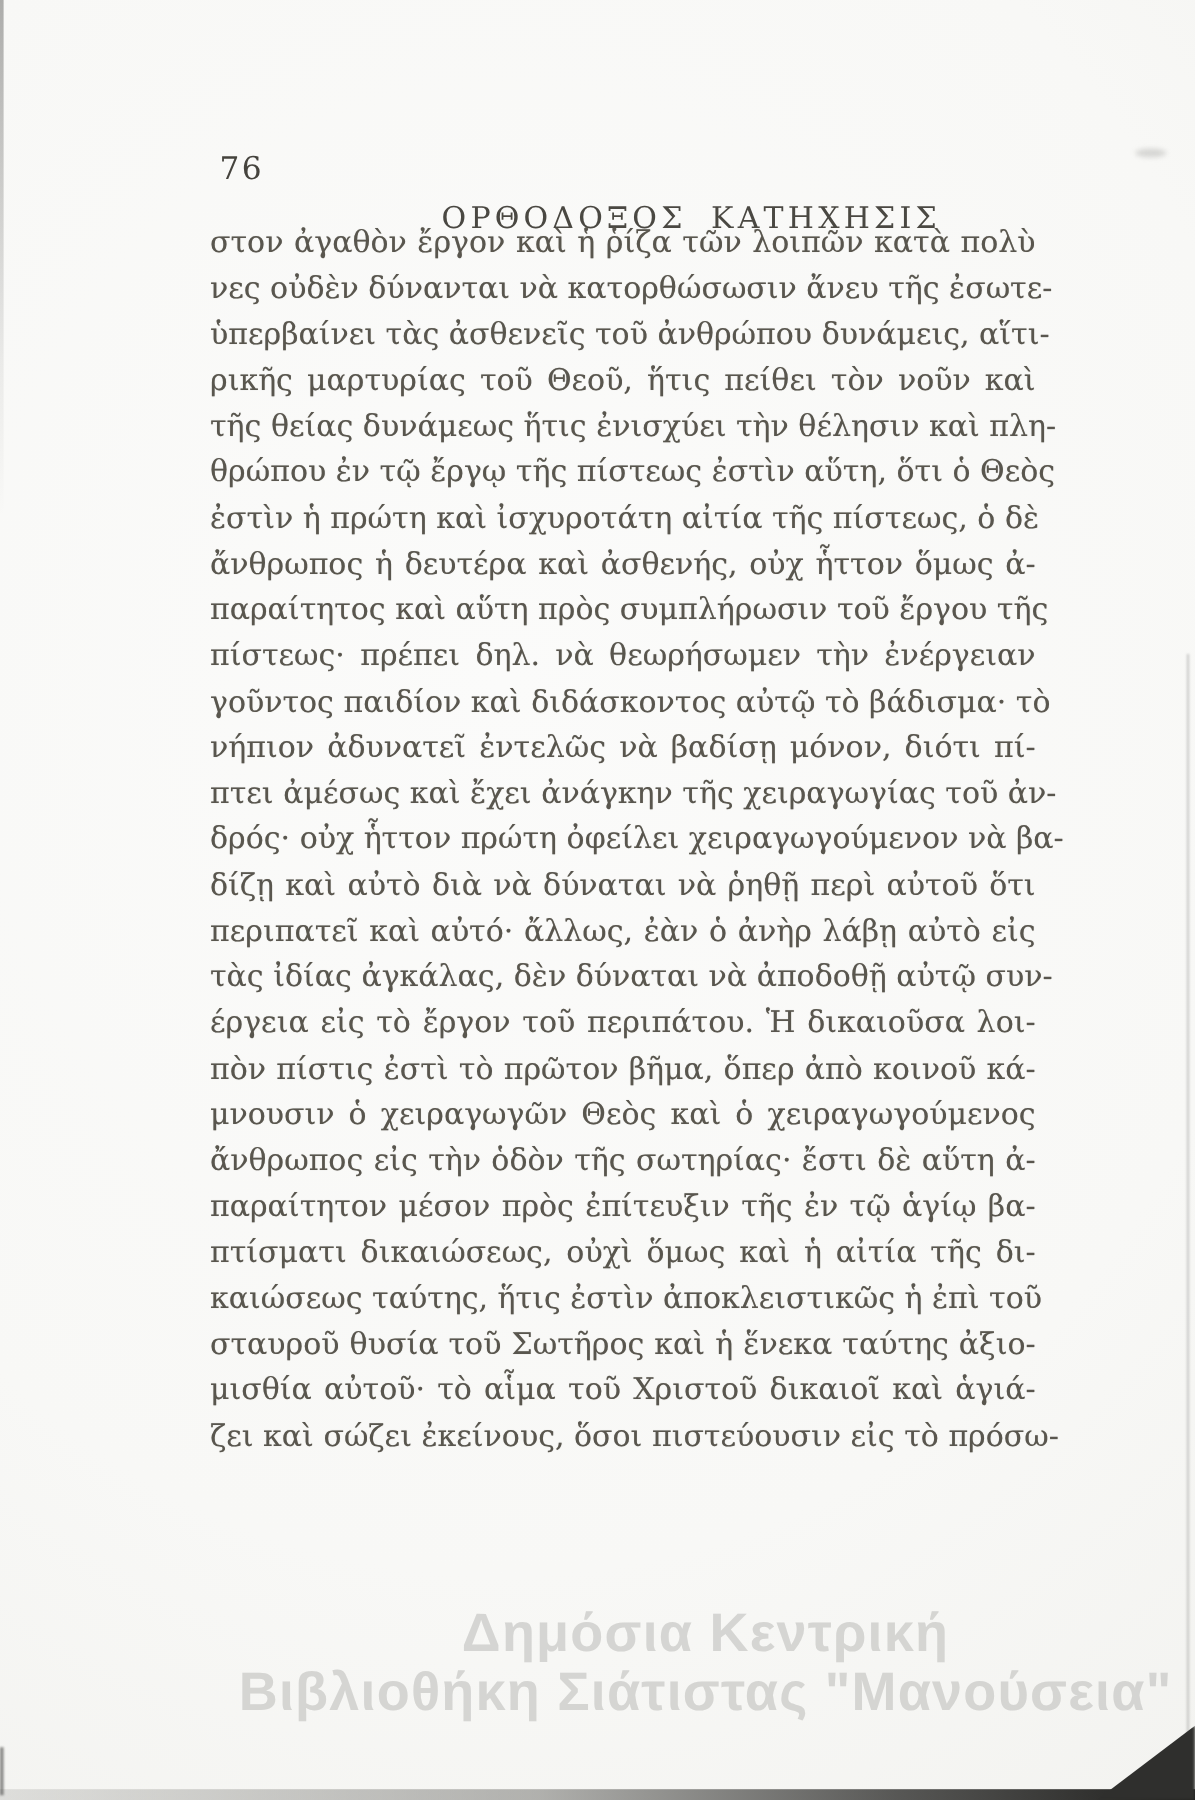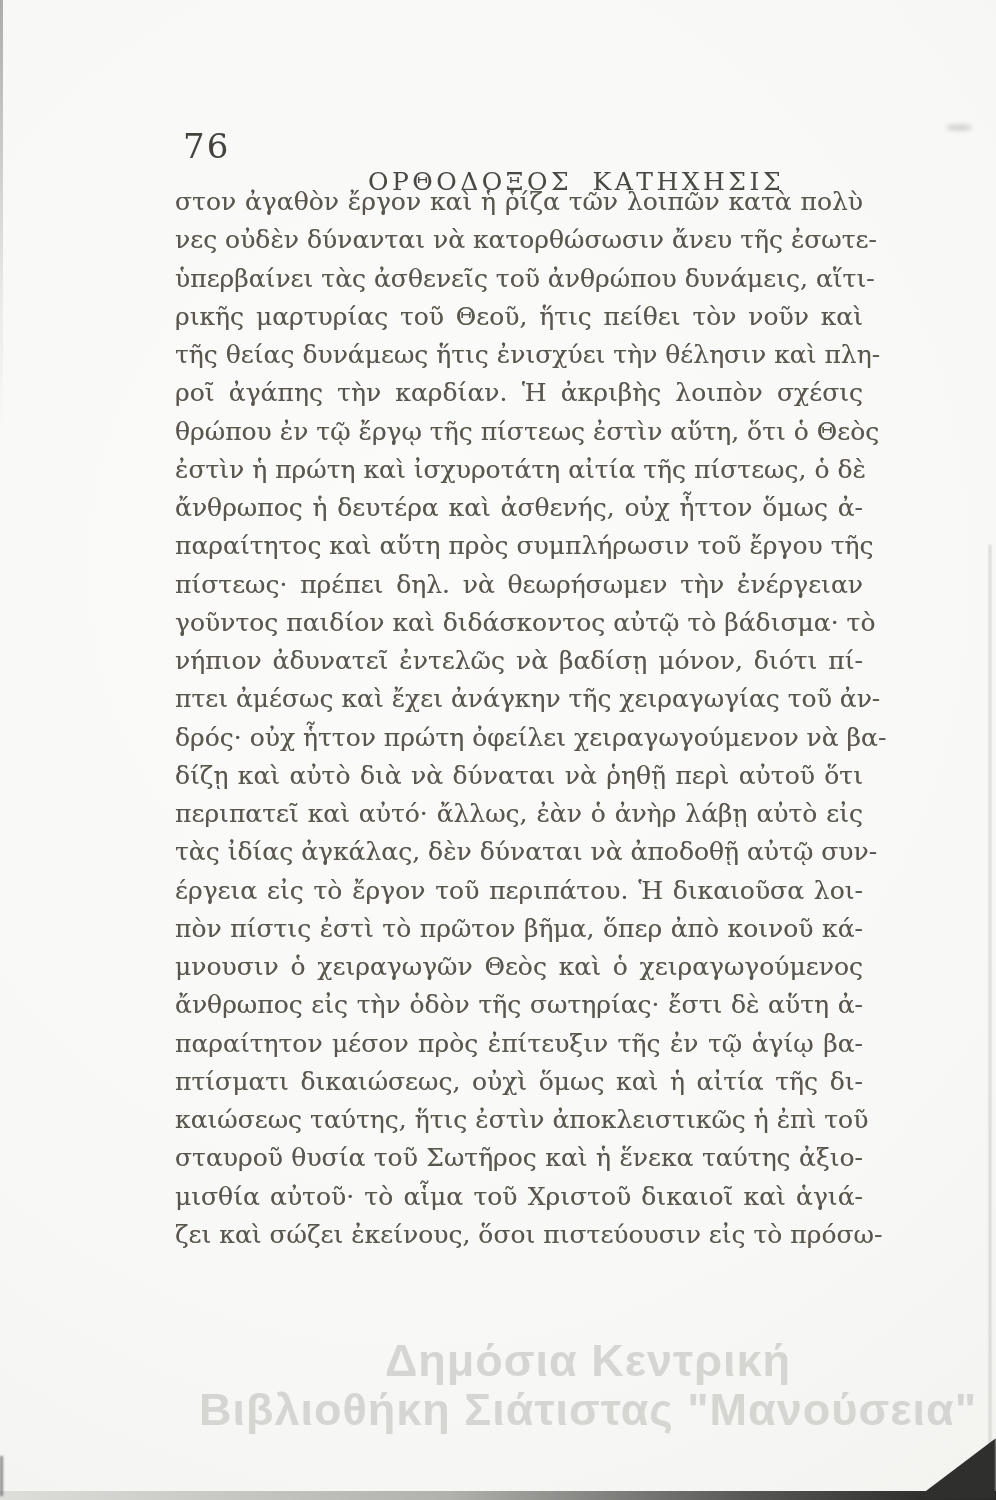--- a/index.html
+++ b/index.html
@@ -14,21 +14,21 @@
     overflow: hidden;
     background:
       radial-gradient(ellipse 120% 90% at 42% 38%, #fbfbfa 0%, #f8f8f6 55%, #f2f2ef 88%, #ebebe8 100%);
     font-family: "DejaVu Serif", serif;
   }
   
   .page-number {
     position: absolute;
     left: 183px;
     top: 126px;
-    font-size: 34px;
+    font-size: 26px;
     letter-spacing: 2px;
     color: #45433d;
   }
   .running-title {
     position: absolute;
     left: 368px;
     top: 127px;
     width: 340px;
     font-size: 25px;
     letter-spacing: 3.5px;
@@ -127,21 +127,20 @@
   <span class="page-number">76</span>
 
   <span class="running-title">ΟΡΘΟΔΟΞΟΣ ΚΑΤΗΧΗΣΙΣ</span>
 
   <div class="body-text">
       <div class="text-line">στον ἀγαθὸν ἔργον καὶ ἡ ῥίζα τῶν λοιπῶν κατὰ πολὺ</div>
       <div class="text-line">νες οὐδὲν δύνανται νὰ κατορθώσωσιν ἄνευ τῆς ἐσωτε-</div>
       <div class="text-line">ὑπερβαίνει τὰς ἀσθενεῖς τοῦ ἀνθρώπου δυνάμεις, αἵτι-</div>
       <div class="text-line">ρικῆς μαρτυρίας τοῦ Θεοῦ, ἥτις πείθει τὸν νοῦν καὶ</div>
       <div class="text-line">τῆς θείας δυνάμεως ἥτις ἐνισχύει τὴν θέλησιν καὶ πλη-</div>
-      <div class="text-line">ροῖ ἀγάπης τὴν καρδίαν. Ἡ ἀκριβὴς λοιπὸν σχέσις</div>
       <div class="text-line">θρώπου ἐν τῷ ἔργῳ τῆς πίστεως ἐστὶν αὕτη, ὅτι ὁ Θεὸς</div>
       <div class="text-line">ἐστὶν ἡ πρώτη καὶ ἰσχυροτάτη αἰτία τῆς πίστεως, ὁ δὲ</div>
       <div class="text-line">ἄνθρωπος ἡ δευτέρα καὶ ἀσθενής, οὐχ ἧττον ὅμως ἀ-</div>
       <div class="text-line">παραίτητος καὶ αὕτη πρὸς συμπλήρωσιν τοῦ ἔργου τῆς</div>
       <div class="text-line">πίστεως· πρέπει δηλ. νὰ θεωρήσωμεν τὴν ἐνέργειαν</div>
       <div class="text-line">γοῦντος παιδίον καὶ διδάσκοντος αὐτῷ τὸ βάδισμα· τὸ</div>
       <div class="text-line">νήπιον ἀδυνατεῖ ἐντελῶς νὰ βαδίσῃ μόνον, διότι πί-</div>
       <div class="text-line">πτει ἀμέσως καὶ ἔχει ἀνάγκην τῆς χειραγωγίας τοῦ ἀν-</div>
       <div class="text-line">δρός· οὐχ ἧττον πρώτη ὀφείλει χειραγωγούμενον νὰ βα-</div>
       <div class="text-line">δίζῃ καὶ αὐτὸ διὰ νὰ δύναται νὰ ῥηθῇ περὶ αὐτοῦ ὅτι</div>

